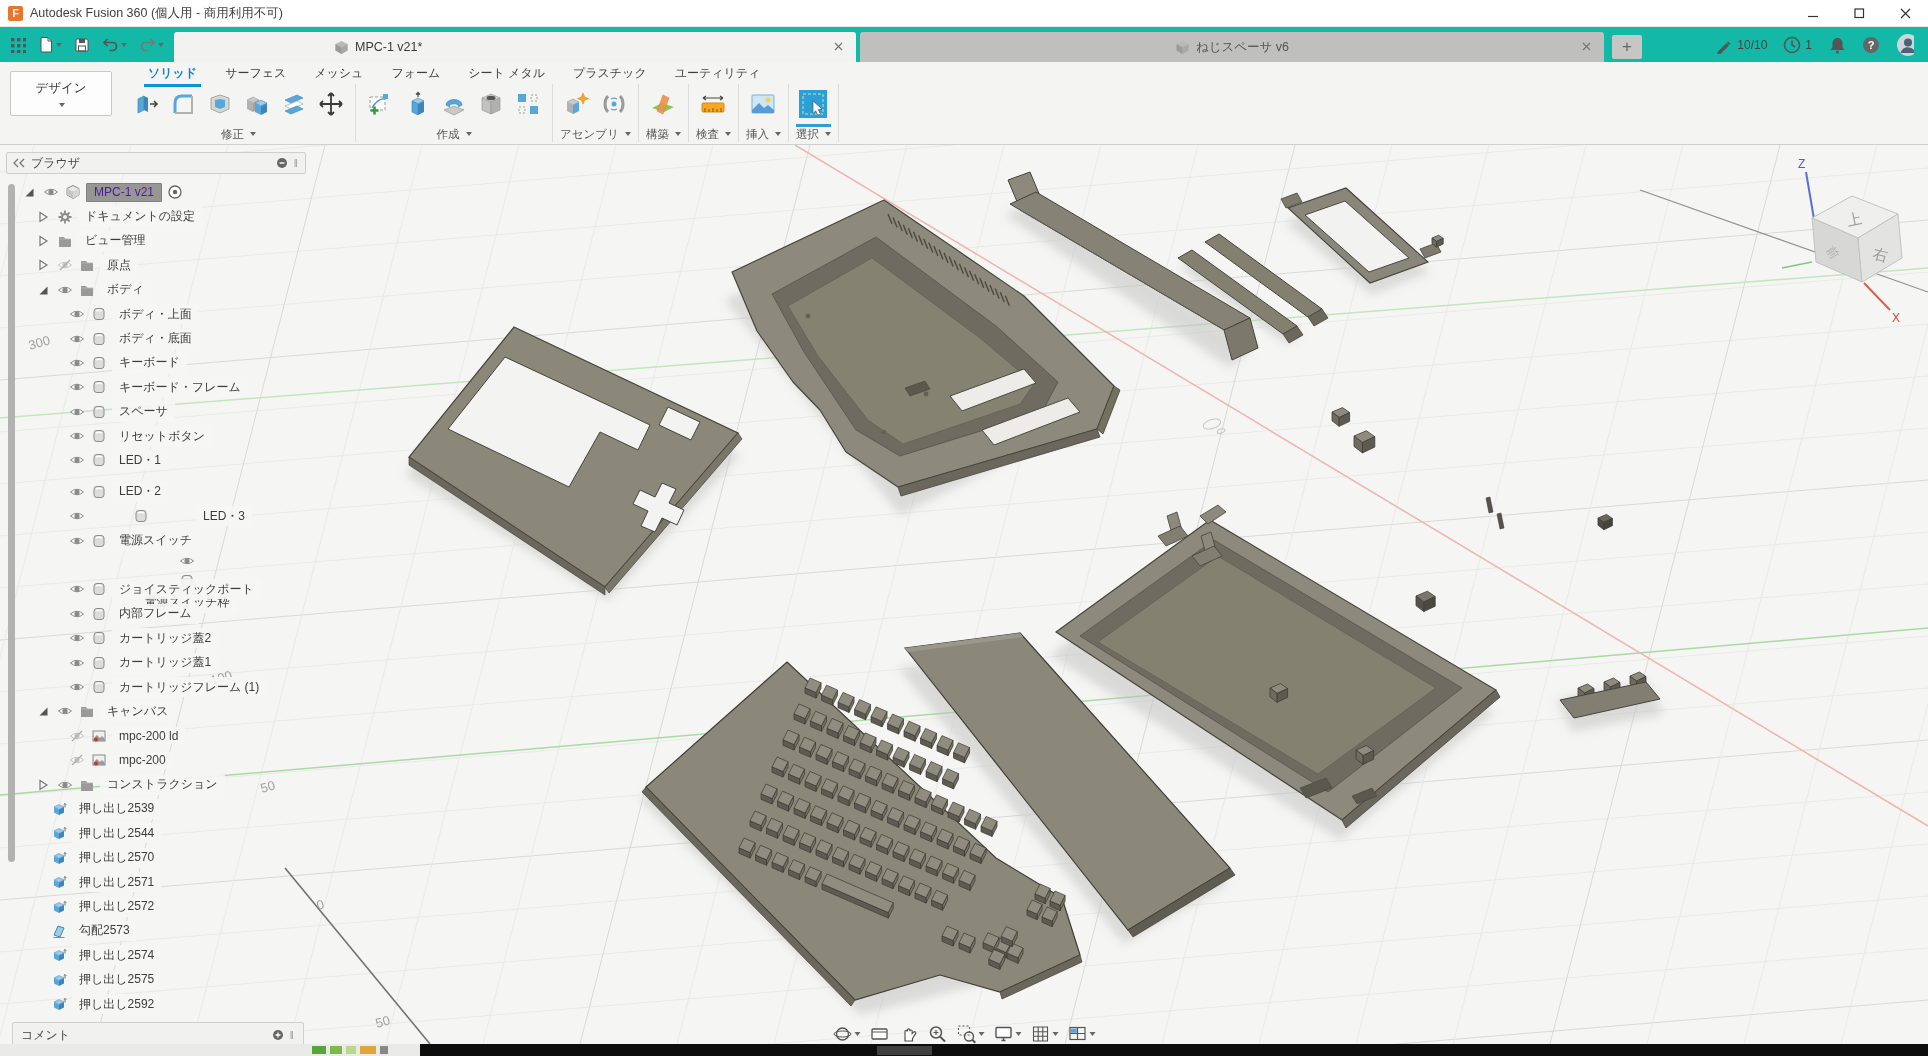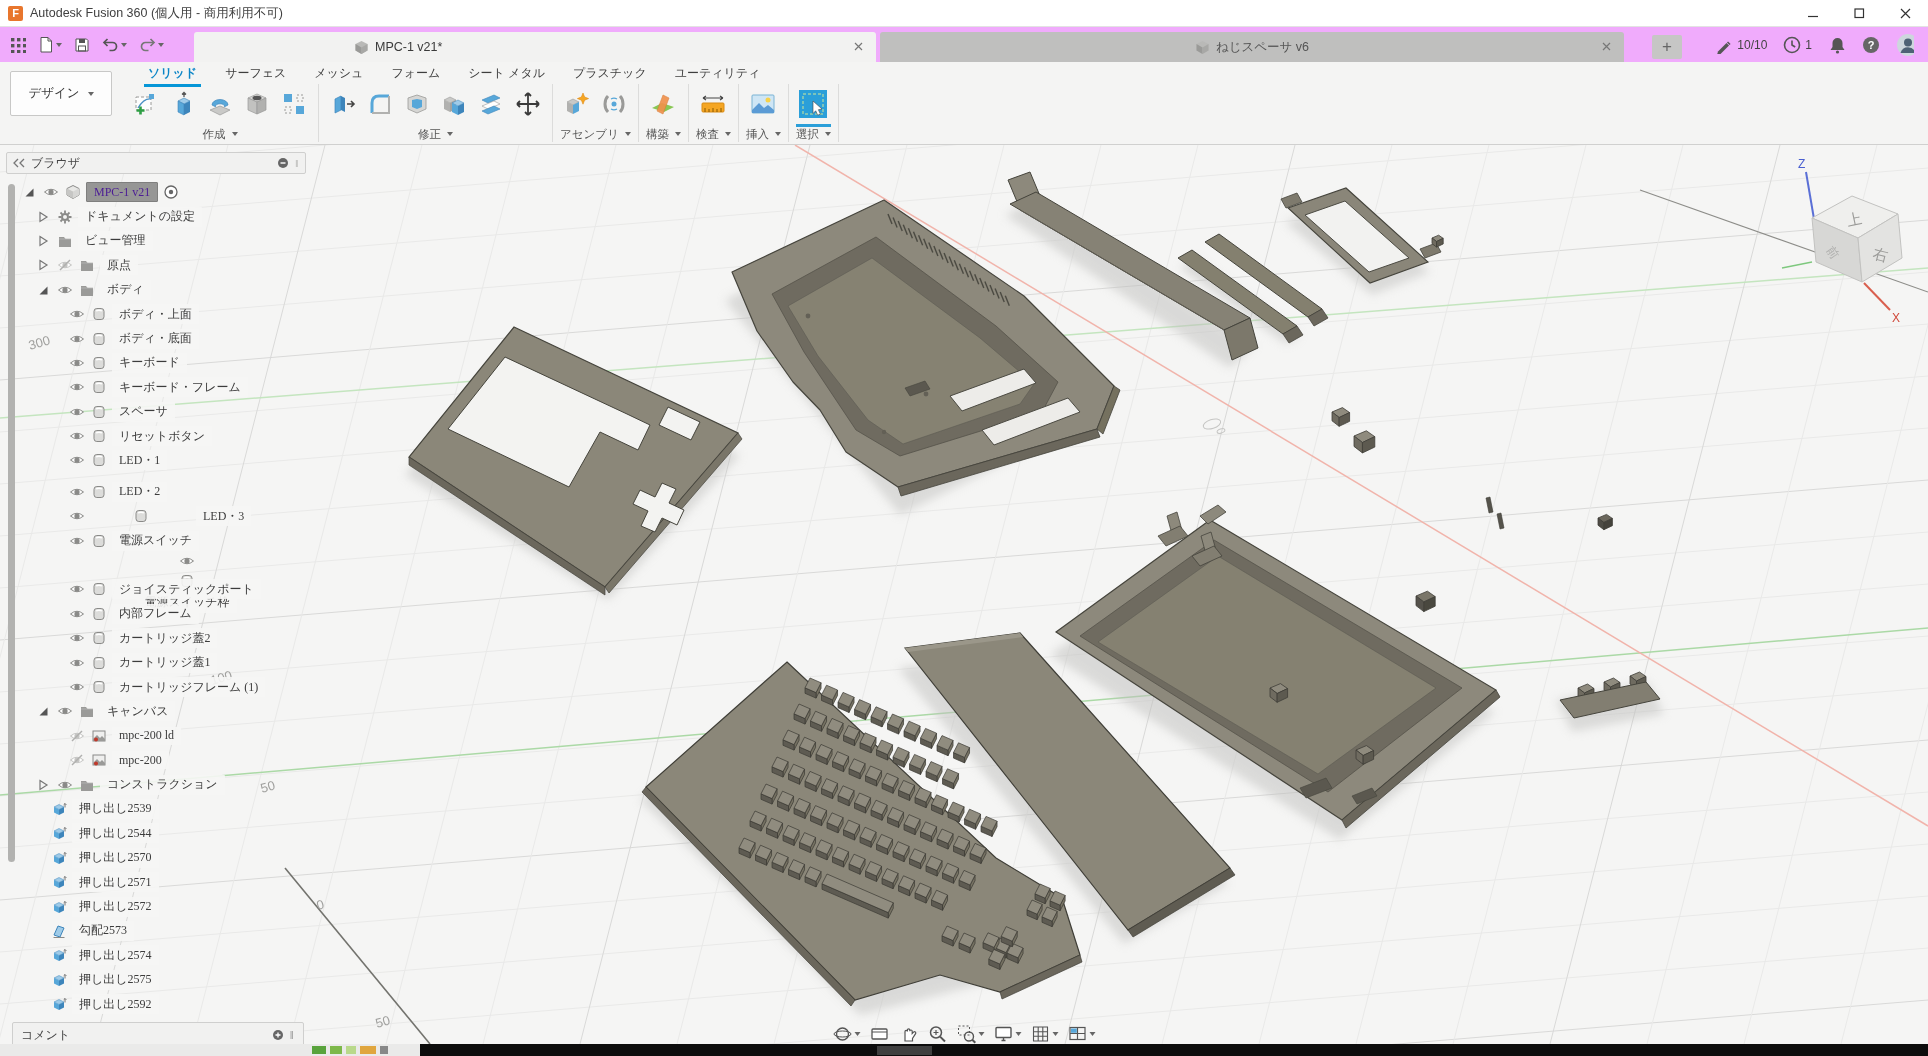--- a/index.html
+++ b/index.html
@@ -7,58 +7,58 @@
   *{box-sizing:border-box;}
   
   .titlebar{position:absolute;left:0;top:0;width:1928px;height:27px;background:#ffffff;
     display:flex;align-items:center;border-bottom:1px solid #e3e3e2;z-index:40;}
   .applogo{width:15px;height:15px;margin:0 7px 0 8px;background:#e8762d;border-radius:2px;
     color:#fff;font-size:11px;font-weight:bold;display:flex;align-items:center;justify-content:center;}
   .apptitle{font-size:12.5px;color:#404040;}
   .wincontrols{margin-left:auto;display:flex;height:27px;}
   .winbtn{width:46px;height:27px;display:flex;align-items:center;justify-content:center;}
   
-  .tabrow{position:absolute;left:0;top:27px;width:1928px;height:35px;background:#f0abfc;
-    display:flex;align-items:flex-end;z-index:39;gap:20px;}
+  .tabrow{position:absolute;left:0;top:27px;width:1928px;height:35px;background:#14b8a6;
+    display:flex;align-items:flex-end;z-index:39;}
   .qat{display:flex;align-items:center;height:35px;padding:0 6px;gap:4px;}
   .qbtn{display:flex;align-items:center;padding:3px 4px;border-radius:2px;}
   .qcaret{width:0;height:0;border-left:3.5px solid transparent;border-right:3.5px solid transparent;
     border-top:4px solid #666;margin-left:2px;}
   #tabs-holder{display:flex;align-items:flex-end;height:35px;}
   .doctab{position:relative;height:30px;display:flex;align-items:center;font-size:12.5px;color:#555;
     border-radius:3px 3px 0 0;margin-right:4px;}
   .doctab .cubeico{margin-right:6px;}
   .doctab.active{background:#f2f2f1;color:#3a3a3a;justify-content:flex-start;padding-left:160px;}
   .doctab.inactive{background:#bfbfbe;justify-content:center;}
   .doctab .tabclose{position:absolute;right:12px;top:9px;padding:1px;}
   .newtab{width:30px;height:24px;margin:0 0 3px 4px;background:#c6c6c5;border-radius:2px;
     display:flex;align-items:center;justify-content:center;font-size:17px;color:#666;}
   .tr-right{margin-left:auto;display:flex;align-items:center;gap:16px;padding-right:14px;height:35px;}
   .tr-item{display:flex;align-items:center;gap:4px;font-size:12px;color:#444;}
   
   .ribbon{position:absolute;left:0;top:62px;width:1928px;height:83px;background:#f4f4f3;
     border-bottom:1px solid #d0d0cf;z-index:38;}
   .designbox{position:absolute;left:10px;top:9px;width:102px;height:45px;background:#fdfdfd;
     border:1px solid #c8c8c7;border-radius:2px;display:flex;align-items:center;justify-content:center;
-    font-size:12.5px;color:#3c3c3c;gap:6px;}
+    font-size:12.5px;color:#3c3c3c;gap:6px;flex-direction:column;}
   .rtabs{position:absolute;left:134px;top:0;height:22px;display:flex;align-items:center;}
   .rtab{position:relative;padding:3px 14px;font-size:12px;color:#3e3e3e;}
   .rtab.active{color:#0a85c7;font-weight:bold;}
   .rtab.active::after{content:"";position:absolute;left:10px;right:10px;bottom:-2px;height:3px;background:#0696d7;}
   #ribbon-groups{position:absolute;left:122px;top:22px;display:flex;height:58px;}
   .rgroup{display:flex;flex-direction:column;border-right:1px solid #dcdcdb;padding:0 7px;}
   .ricons{display:flex;align-items:center;height:40px;gap:3px;}
   .ricon{width:34px;height:36px;display:flex;align-items:center;justify-content:center;border-radius:2px;}
   .glabel{height:17px;display:flex;align-items:center;justify-content:center;gap:4px;
     font-size:11.5px;color:#555;border-top:3px solid transparent;}
   .rgroup.tool-active .glabel{border-top:3px solid #2b9fd9;}
   
   #vp{position:absolute;left:0;top:145px;z-index:1;}
   
-  .browser{position:absolute;left:6px;top:152px;width:300px;z-index:20;font-family:Liberation Serif, serif;}
+  .browser{position:absolute;left:6px;top:152px;width:300px;z-index:20;}
   .panelhead{height:22px;background:#f1f1f0;border:1px solid #cfcfce;border-radius:2px;
     display:flex;align-items:center;font-size:12px;color:#444;padding:0 6px;gap:6px;}
   .panelhead .grow{flex:1;}
   .grip{color:#9a9a98;font-size:10px;letter-spacing:1px;}
   .bscroll{position:absolute;left:2px;top:32px;width:7px;height:678px;background:#b2b2b0;border-radius:4px;}
   .brows{margin-top:6px;}
   .brow{height:24.4px;display:flex;align-items:center;gap:4px;}
   .brow .lbl{font-size:12px;color:#3c3c3c;background:rgba(246,246,245,0.9);padding:1.5px 7px;
     border-radius:1px;white-space:nowrap;}
   .brow.selected .lbl{background:#969695;color:#4c1d95;border:1px solid #7f7f7e;}
@@ -248,76 +248,20 @@
   <div class="rtabs" id="rtabs-holder">
       <span class="rtab active">ソリッド</span>
       <span class="rtab">サーフェス</span>
       <span class="rtab">メッシュ</span>
       <span class="rtab">フォーム</span>
       <span class="rtab">シート メタル</span>
       <span class="rtab">プラスチック</span>
       <span class="rtab">ユーティリティ</span>
     </div>
   <div id="ribbon-groups">
-      <div class="rgroup">
-        <div class="ricons">
-          <div class="ricon">
-            <span>
-              <svg width="28" height="28">
-                <rect x="4" y="7" width="15" height="13" fill="#fdfdfd" stroke="#9a9a98" stroke-dasharray="3 2"></rect>
-                <path d="M6 18 Q12 8 19 9" fill="none" stroke="#4a90c4" stroke-width="1.4"></path>
-                <rect x="17" y="4" width="5" height="5" fill="#57a7d9"></rect>
-                <path d="M8.5 16.5 v8 M4.5 20.5 h8" stroke="#2e9e44" stroke-width="2.6"></path>
-              </svg>
-            </span>
-          </div>
-          <div class="ricon">
-            <span>
-              <svg width="28" height="28">
-                <path d="M15 7 V2.5 M13 4.5 l2 -2 2 2" stroke="#555" fill="none" stroke-width="1.3"></path>
-                <polygon points="9,11 15,8 21,11 15,14" fill="#9fcbe8" stroke="#3d85bb" stroke-width="0.6"></polygon>
-                <polygon points="9,11 15,14 15,25 9,22" fill="#57a7d9" stroke="#3d85bb" stroke-width="0.6"></polygon>
-                <polygon points="15,14 21,11 21,22 15,25" fill="#3d85bb"></polygon>
-              </svg>
-            </span>
-          </div>
-          <div class="ricon">
-            <span>
-              <svg width="28" height="28">
-                <path d="M6 15 a8 5.5 0 0 1 16 0 l-3.5 1.8 a4.5 3 0 0 0 -9 0 z" fill="#57a7d9" stroke="#3d85bb" stroke-width="0.7"></path>
-                <polygon points="4,20 14,16 24,20 14,25" fill="#c9c9c7" stroke="#9a9a98" stroke-width="0.7"></polygon>
-              </svg>
-            </span>
-          </div>
-          <div class="ricon">
-            <span>
-              <svg width="28" height="28">
-                <polygon points="5,8 14,4 23,8 14,12" fill="#d6d6d4" stroke="#9a9a98" stroke-width="0.7"></polygon>
-                <polygon points="5,8 14,12 14,24 5,20" fill="#c2c2c0" stroke="#9a9a98" stroke-width="0.7"></polygon>
-                <polygon points="14,12 23,8 23,20 14,24" fill="#b1b1af" stroke="#9a9a98" stroke-width="0.7"></polygon>
-                <ellipse cx="14" cy="8" rx="4.5" ry="2.2" fill="#555"></ellipse>
-              </svg>
-            </span>
-          </div>
-          <div class="ricon">
-            <span>
-              <svg width="28" height="28">
-                <rect x="4" y="4" width="8" height="8" fill="#57a7d9"></rect>
-                <rect x="16" y="16" width="8" height="8" fill="#57a7d9"></rect>
-                <rect x="17" y="5" width="6" height="6" fill="none" stroke="#9a9a98" stroke-dasharray="2 2"></rect>
-                <rect x="5" y="17" width="6" height="6" fill="none" stroke="#9a9a98" stroke-dasharray="2 2"></rect>
-              </svg>
-            </span>
-          </div>
-        </div>
-        <div class="glabel">
-          <span>作成</span>
-          <span class="qcaret"></span>
-        </div>
-      </div>
       <div class="rgroup">
         <div class="ricons">
           <div class="ricon">
             <span>
               <svg width="28" height="28">
                 <polygon points="6,9 12,6 12,20 6,23" fill="#57a7d9" stroke="#3d85bb" stroke-width="0.7"></polygon>
                 <polygon points="12,6 16,8 16,22 12,20" fill="#3d85bb"></polygon>
                 <path d="M18 14 h7 m-3 -3 l3 3 -3 3" stroke="#444" fill="none" stroke-width="1.6"></path>
               </svg>
             </span>
@@ -362,20 +306,76 @@
           <div class="ricon">
             <span>
               <svg width="28" height="28">
                 <path d="M14 3 V25 M3 14 H25 M14 3 l-3 3 M14 3 l3 3 M14 25 l-3 -3 M14 25 l3 -3 M3 14 l3 -3 M3 14 l3 3 M25 14 l-3 -3 M25 14 l-3 3" stroke="#3a3a3a" fill="none" stroke-width="1.8"></path>
               </svg>
             </span>
           </div>
         </div>
         <div class="glabel">
           <span>修正</span>
+          <span class="qcaret"></span>
+        </div>
+      </div>
+      <div class="rgroup">
+        <div class="ricons">
+          <div class="ricon">
+            <span>
+              <svg width="28" height="28">
+                <rect x="4" y="7" width="15" height="13" fill="#fdfdfd" stroke="#9a9a98" stroke-dasharray="3 2"></rect>
+                <path d="M6 18 Q12 8 19 9" fill="none" stroke="#4a90c4" stroke-width="1.4"></path>
+                <rect x="17" y="4" width="5" height="5" fill="#57a7d9"></rect>
+                <path d="M8.5 16.5 v8 M4.5 20.5 h8" stroke="#2e9e44" stroke-width="2.6"></path>
+              </svg>
+            </span>
+          </div>
+          <div class="ricon">
+            <span>
+              <svg width="28" height="28">
+                <path d="M15 7 V2.5 M13 4.5 l2 -2 2 2" stroke="#555" fill="none" stroke-width="1.3"></path>
+                <polygon points="9,11 15,8 21,11 15,14" fill="#9fcbe8" stroke="#3d85bb" stroke-width="0.6"></polygon>
+                <polygon points="9,11 15,14 15,25 9,22" fill="#57a7d9" stroke="#3d85bb" stroke-width="0.6"></polygon>
+                <polygon points="15,14 21,11 21,22 15,25" fill="#3d85bb"></polygon>
+              </svg>
+            </span>
+          </div>
+          <div class="ricon">
+            <span>
+              <svg width="28" height="28">
+                <path d="M6 15 a8 5.5 0 0 1 16 0 l-3.5 1.8 a4.5 3 0 0 0 -9 0 z" fill="#57a7d9" stroke="#3d85bb" stroke-width="0.7"></path>
+                <polygon points="4,20 14,16 24,20 14,25" fill="#c9c9c7" stroke="#9a9a98" stroke-width="0.7"></polygon>
+              </svg>
+            </span>
+          </div>
+          <div class="ricon">
+            <span>
+              <svg width="28" height="28">
+                <polygon points="5,8 14,4 23,8 14,12" fill="#d6d6d4" stroke="#9a9a98" stroke-width="0.7"></polygon>
+                <polygon points="5,8 14,12 14,24 5,20" fill="#c2c2c0" stroke="#9a9a98" stroke-width="0.7"></polygon>
+                <polygon points="14,12 23,8 23,20 14,24" fill="#b1b1af" stroke="#9a9a98" stroke-width="0.7"></polygon>
+                <ellipse cx="14" cy="8" rx="4.5" ry="2.2" fill="#555"></ellipse>
+              </svg>
+            </span>
+          </div>
+          <div class="ricon">
+            <span>
+              <svg width="28" height="28">
+                <rect x="4" y="4" width="8" height="8" fill="#57a7d9"></rect>
+                <rect x="16" y="16" width="8" height="8" fill="#57a7d9"></rect>
+                <rect x="17" y="5" width="6" height="6" fill="none" stroke="#9a9a98" stroke-dasharray="2 2"></rect>
+                <rect x="5" y="17" width="6" height="6" fill="none" stroke="#9a9a98" stroke-dasharray="2 2"></rect>
+              </svg>
+            </span>
+          </div>
+        </div>
+        <div class="glabel">
+          <span>作成</span>
           <span class="qcaret"></span>
         </div>
       </div>
       <div class="rgroup">
         <div class="ricons">
           <div class="ricon">
             <span>
               <svg width="28" height="28">
                 <polygon points="4,12 10,9 16,12 10,15" fill="#c9c9c7" stroke="#9a9a98" stroke-width="0.6"></polygon>
                 <polygon points="4,12 10,15 10,24 4,21" fill="#b1b1af"></polygon>

